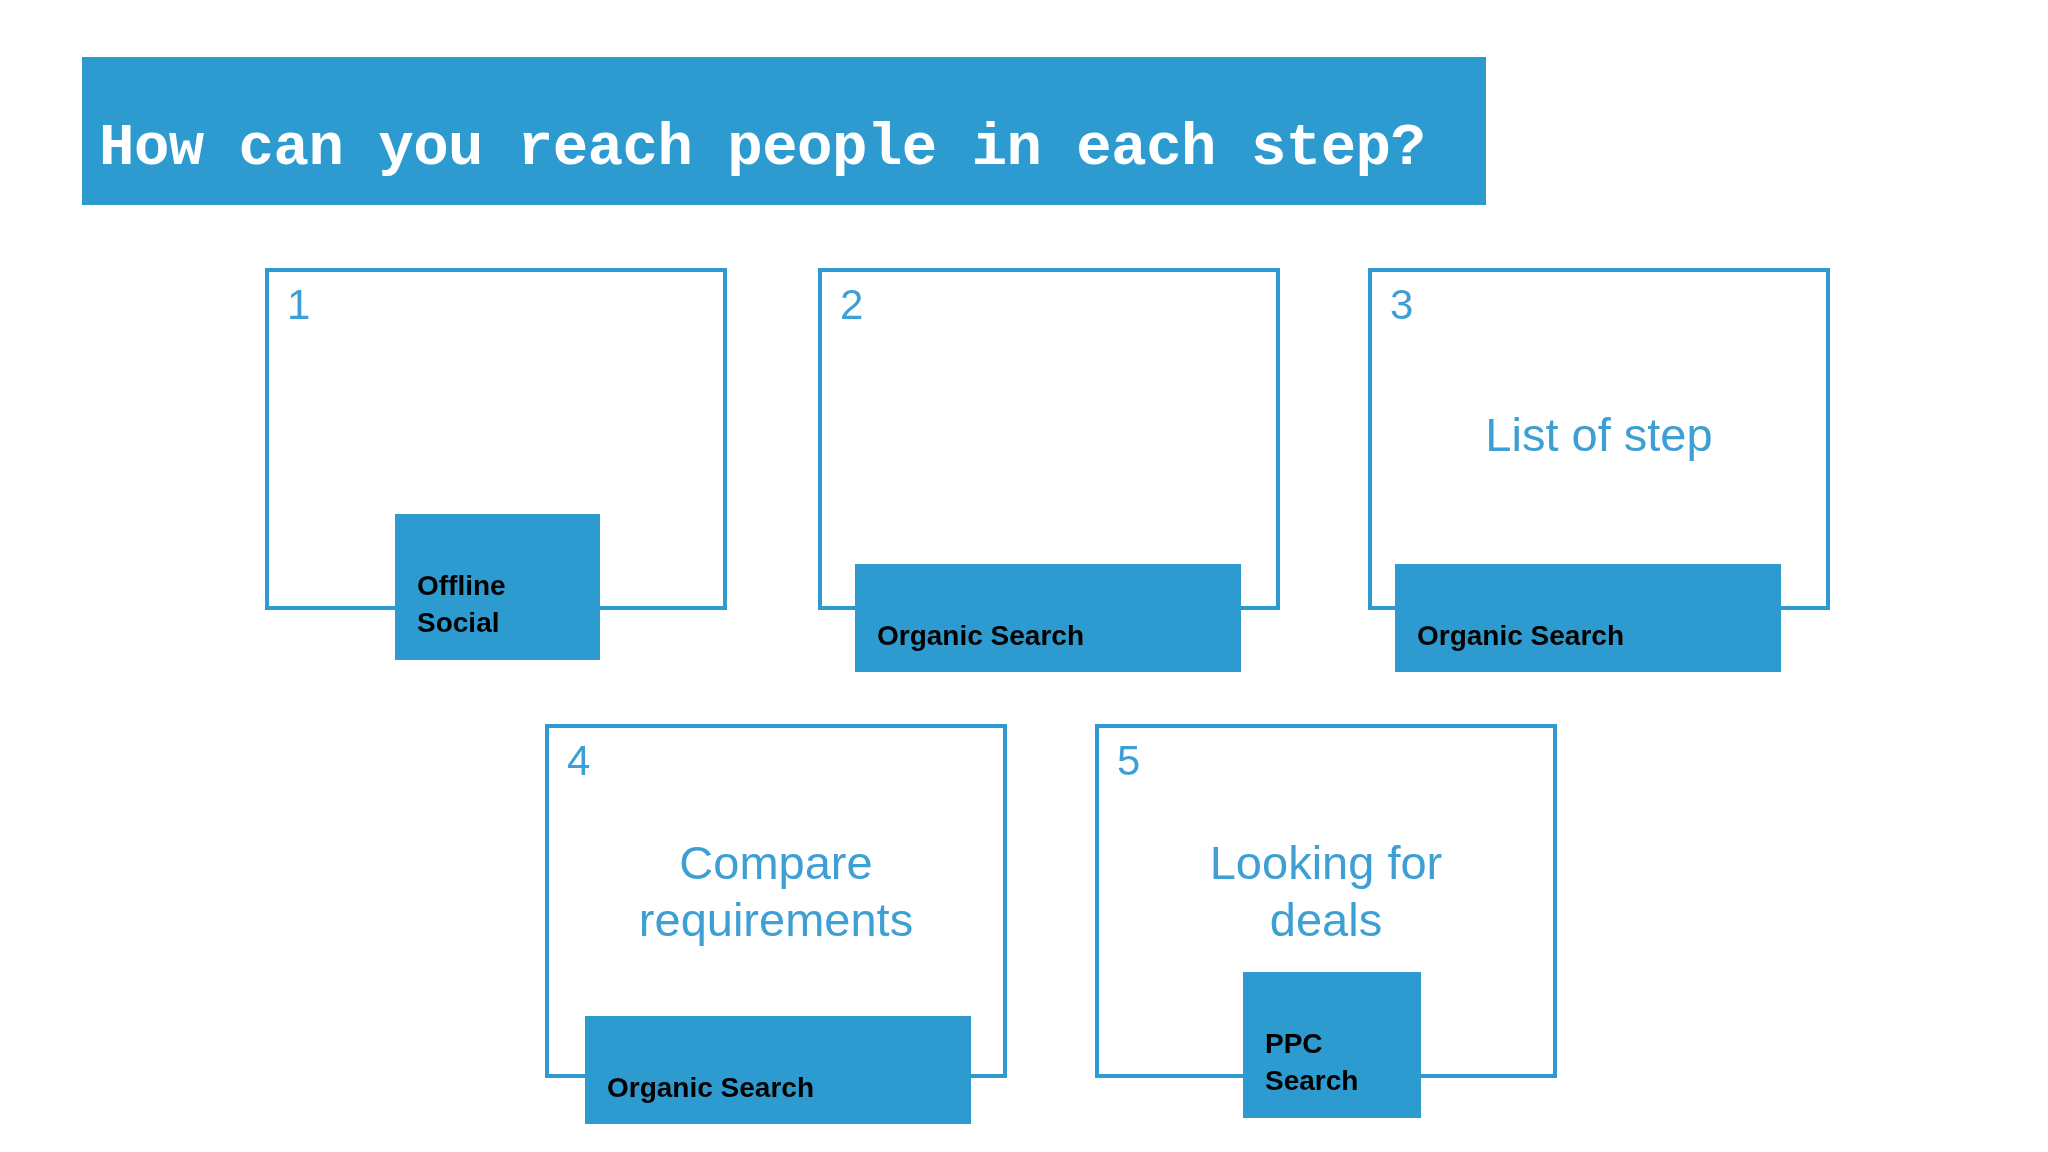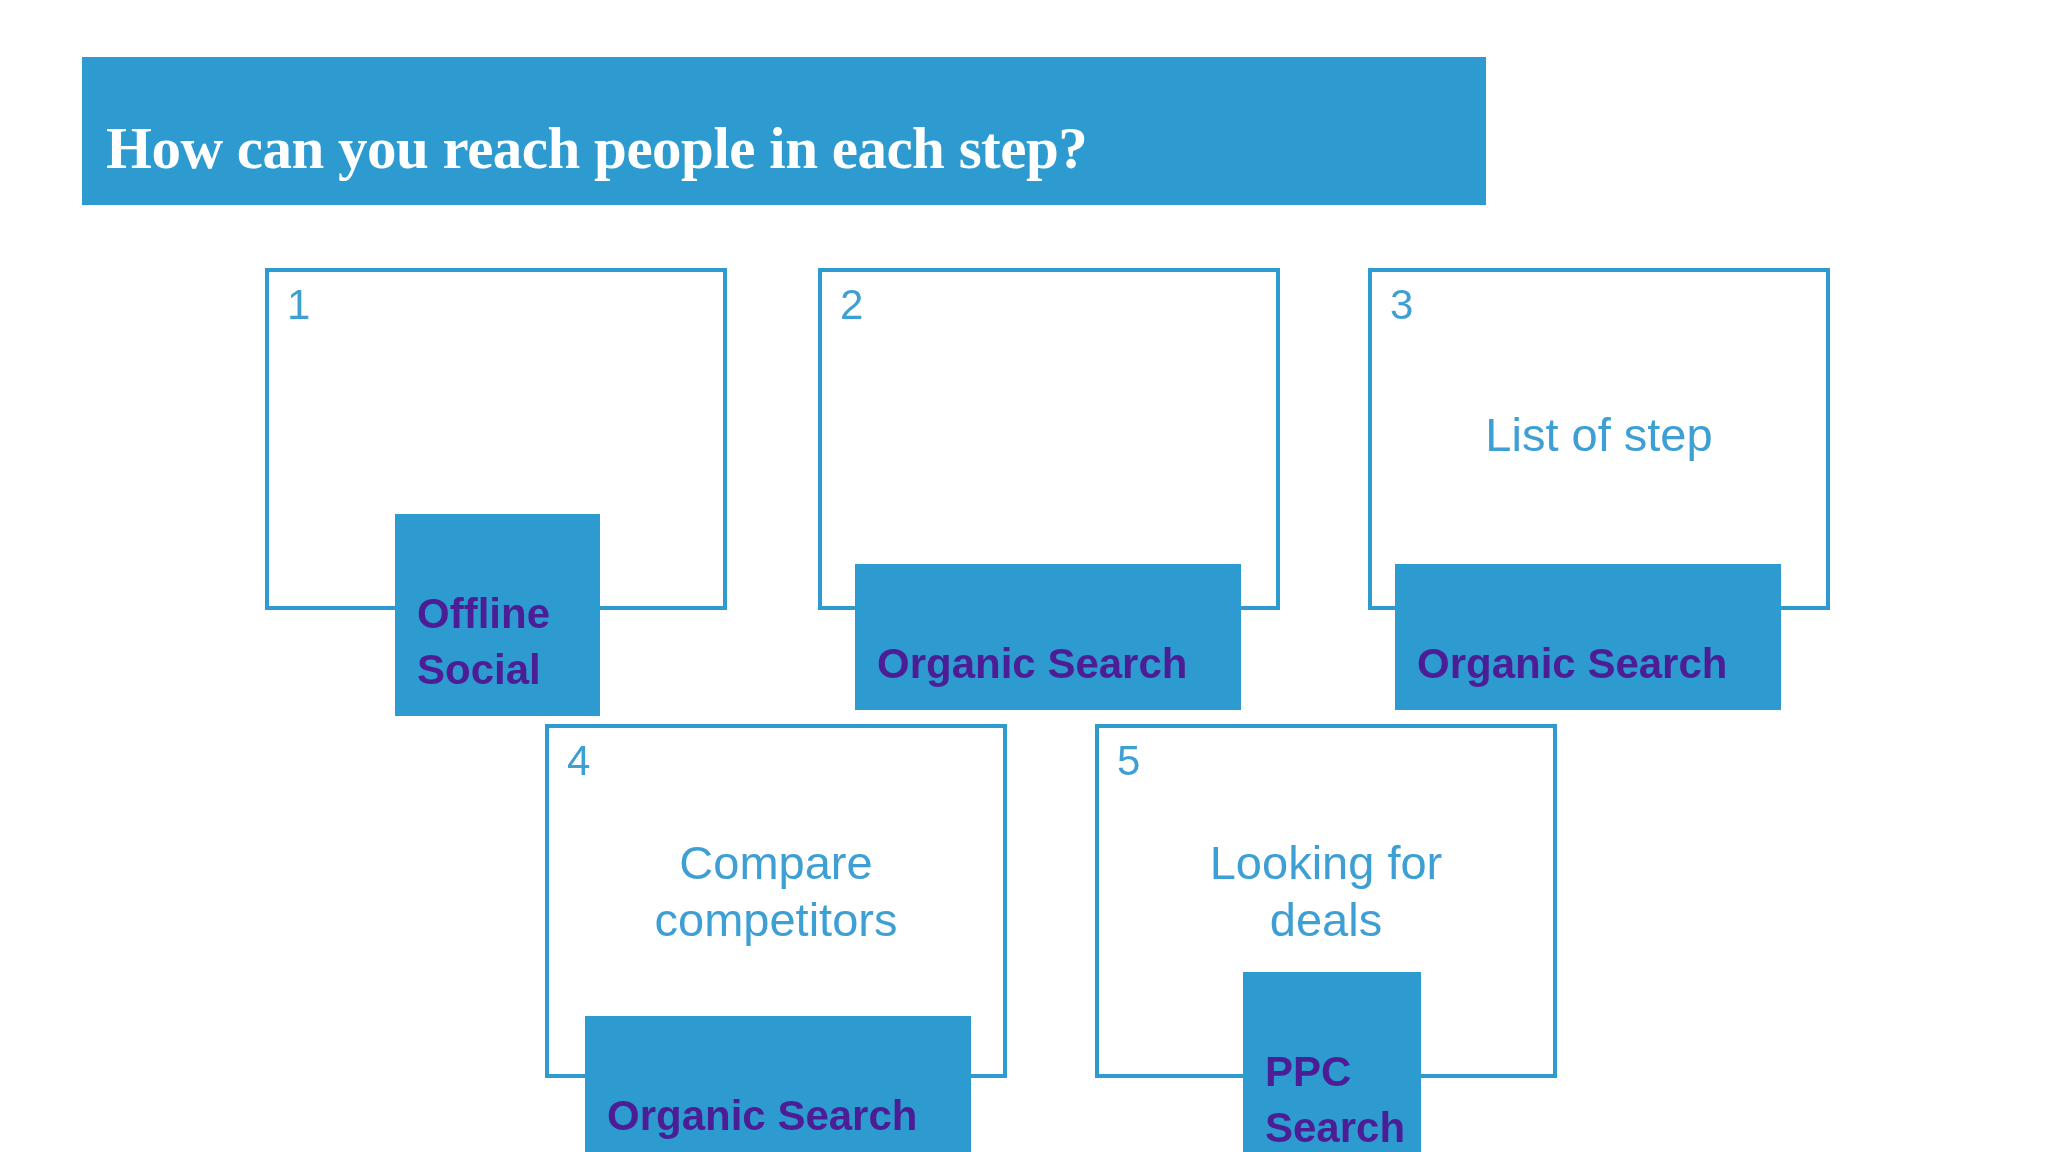--- a/index.html
+++ b/index.html
@@ -32,26 +32,26 @@
     top: 57px;
     width: 1404px;
     height: 148px;
     background: #2e9bd0;
     box-sizing: border-box;
     display: flex;
     align-items: center;
   }
   .title-text {
     color: #ffffff;
-    font-family: Liberation Serif, serif;
+    font-family: Liberation Mono, monospace;
     font-weight: bold;
     font-size: 59px;
     letter-spacing: -0.5px;
     line-height: 1.05;
-    padding-left: 24px;
+    padding-left: 17px;
     white-space: nowrap;
     margin-top: 36px;
   }
 
   
   .step-box {
     position: absolute;
     box-sizing: border-box;
     border: 4px solid #2e9bd0;
     background: #ffffff;
@@ -80,24 +80,24 @@
     line-height: 1.22;
     padding: 0 26px;
     box-sizing: border-box;
     white-space: pre-line;
   }
 
   
   .badge {
     position: absolute;
     background: #2e9bd0;
-    color: #4c1d95;
+    color: #000000;
     font-family: "Liberation Sans", sans-serif;
     font-weight: bold;
-    font-size: 42px;
+    font-size: 28px;
     line-height: 1.33;
     white-space: pre-line;
     padding: 16px 6px 18px 22px;
     box-sizing: border-box;
     z-index: 5;
   }
 
   
   #box-1 { left: 265px;  top: 268px;  width: 462px; height: 342px; }
   #box-2 { left: 818px;  top: 268px;  width: 462px; height: 342px; }
@@ -139,21 +139,21 @@
     <div class="step-num">3</div>
     <div class="step-title">List of step</div>
   </div>
   <div class="badge" id="badge-3">
     <span>Organic Search</span>
   </div>
 
   <div class="step-box" id="box-4">
     <div class="step-num">4</div>
     <div class="step-title">Compare
-competitors</div>
+requirements</div>
   </div>
   <div class="badge" id="badge-4">
     <span>Organic Search</span>
   </div>
 
   <div class="step-box" id="box-5">
     <div class="step-num">5</div>
     <div class="step-title">Looking for
 deals</div>
   </div>

